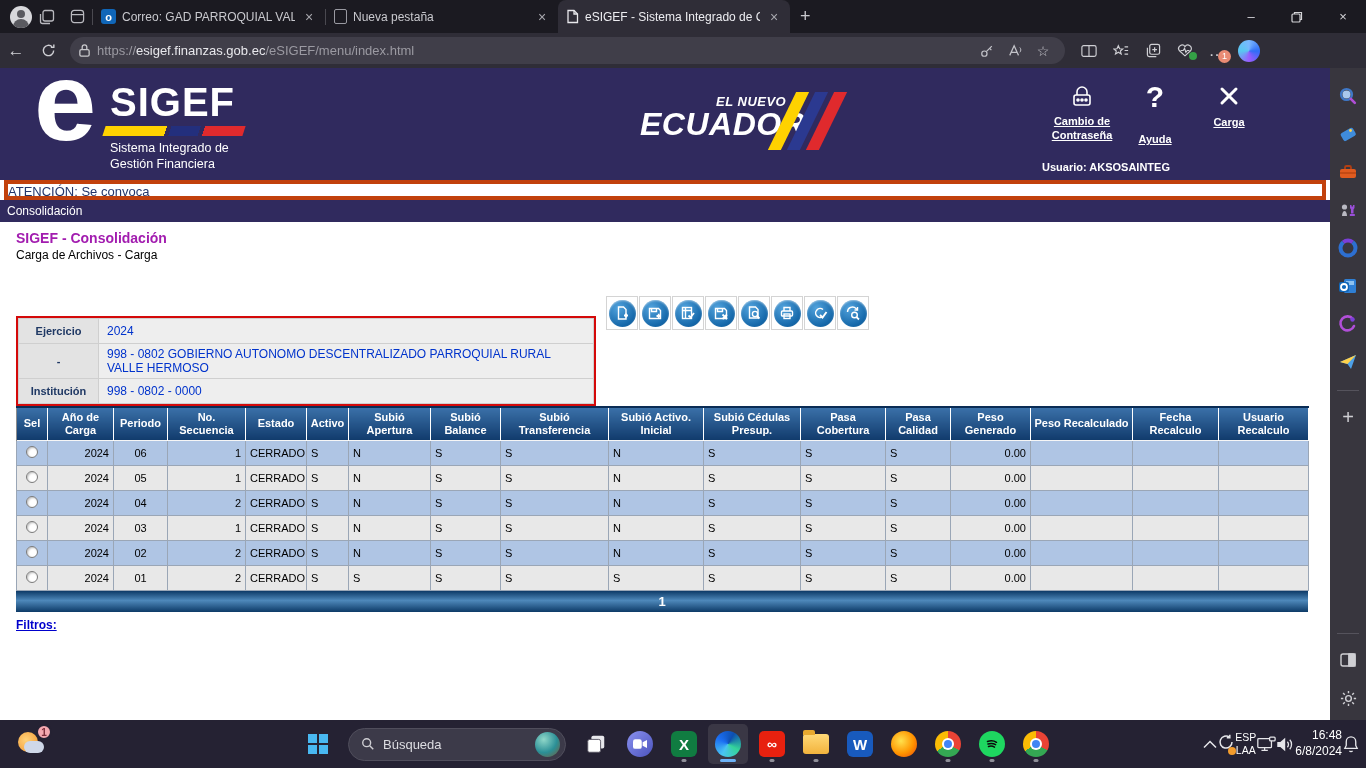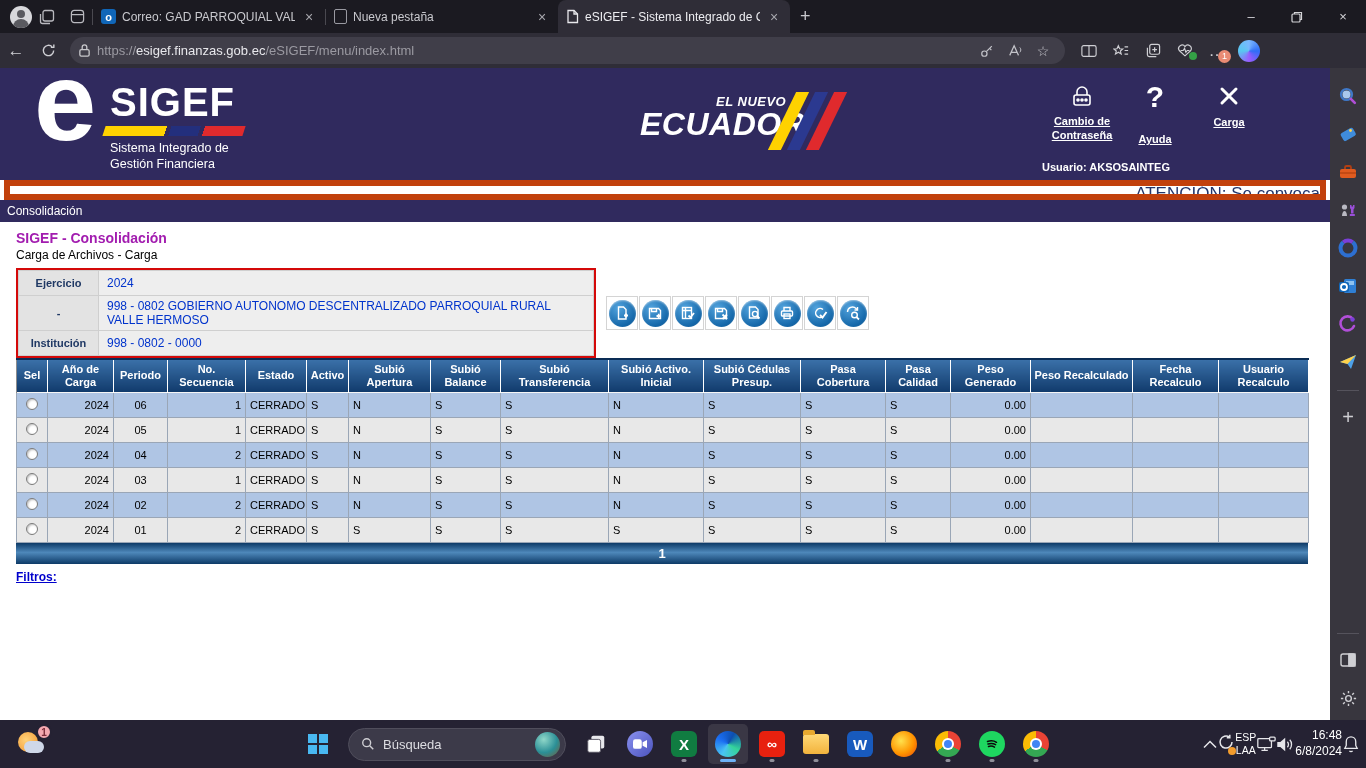--- a/index.html
+++ b/index.html
@@ -54,30 +54,30 @@
   .logo-sub{position:absolute;left:110px;top:72px;font-size:12.5px;color:#fff;line-height:1.3;}
   .brand-small{position:absolute;left:716px;top:26px;font-size:13px;font-weight:bold;font-style:italic;color:#fff;letter-spacing:.5px;}
   .brand-big{position:absolute;left:640px;top:38px;font-size:32px;font-weight:bold;font-style:italic;color:#fff;letter-spacing:.5px;}
   .br-stripe{position:absolute;top:24px;width:13px;height:58px;transform:skewX(-26deg);}
   .hlink{position:absolute;top:14px;text-align:center;color:#fff;}
   .hlink .lk{font-size:11px;font-weight:bold;text-decoration:underline;line-height:1.25;display:block;margin-top:3px;}
   .hlink svg{display:block;margin:0 auto;}
   .huser{position:absolute;top:93px;font-size:11px;font-weight:bold;color:#fff;}
 
   
-  .marquee{height:20px;margin:0 4px;background:#fff;border:6px solid #c2410c;overflow:hidden;
-           font-size:17px;color:#22356b;line-height:15px;text-align:right;white-space:nowrap;}
+  .marquee{height:20px;margin:0 4px;background:#fff;border:4px solid #c2410c;overflow:hidden;
+           font-size:13px;color:#22356b;line-height:15px;text-align:left;white-space:nowrap;}
   .menubar{height:22px;background:#302a5e;color:#fff;font-size:12px;line-height:22px;padding-left:7px;}
 
   
   .content{padding:8px 0 0 16px;}
   .pg-title{font-size:14px;font-weight:bold;color:#a21caf;}
   .pg-sub{font-size:12px;color:#000;margin-top:2px;}
   .form-row{display:flex;margin-top:6px;align-items:flex-start;}
-  .red-box{width:580px;border:2px solid #d40909;background:#3b82f6;}
+  .red-box{width:580px;border:2px solid #d40909;background:#3b82f6;margin-top:48px;}
   .red-box table{border-collapse:collapse;width:100%;}
   .red-box td{border:1px solid #cfcfcf;font-size:11px;}
   .red-box .lbl{width:80px;background:#e3e3e3;color:#1f3864;font-weight:bold;text-align:center;height:25px;}
   .red-box .val{background:#eeeeee;color:#0033cc;font-size:12px;padding:3px 8px;}
   .icon-toolbar{margin-left:9px;margin-top:28px;display:flex;}
   .act-btn{width:32px;height:34px;background:#fff;border:1px solid #d4d4d4;display:flex;align-items:center;justify-content:center;margin-left:1px;}
   .act-circle{width:27px;height:27px;border-radius:50%;background:radial-gradient(circle at 35% 30%,#52a3dd,#1467a9 70%,#0d4f86);
               display:flex;align-items:center;justify-content:center;box-shadow:inset 0 1px 2px rgba(255,255,255,.5);}
 
   

